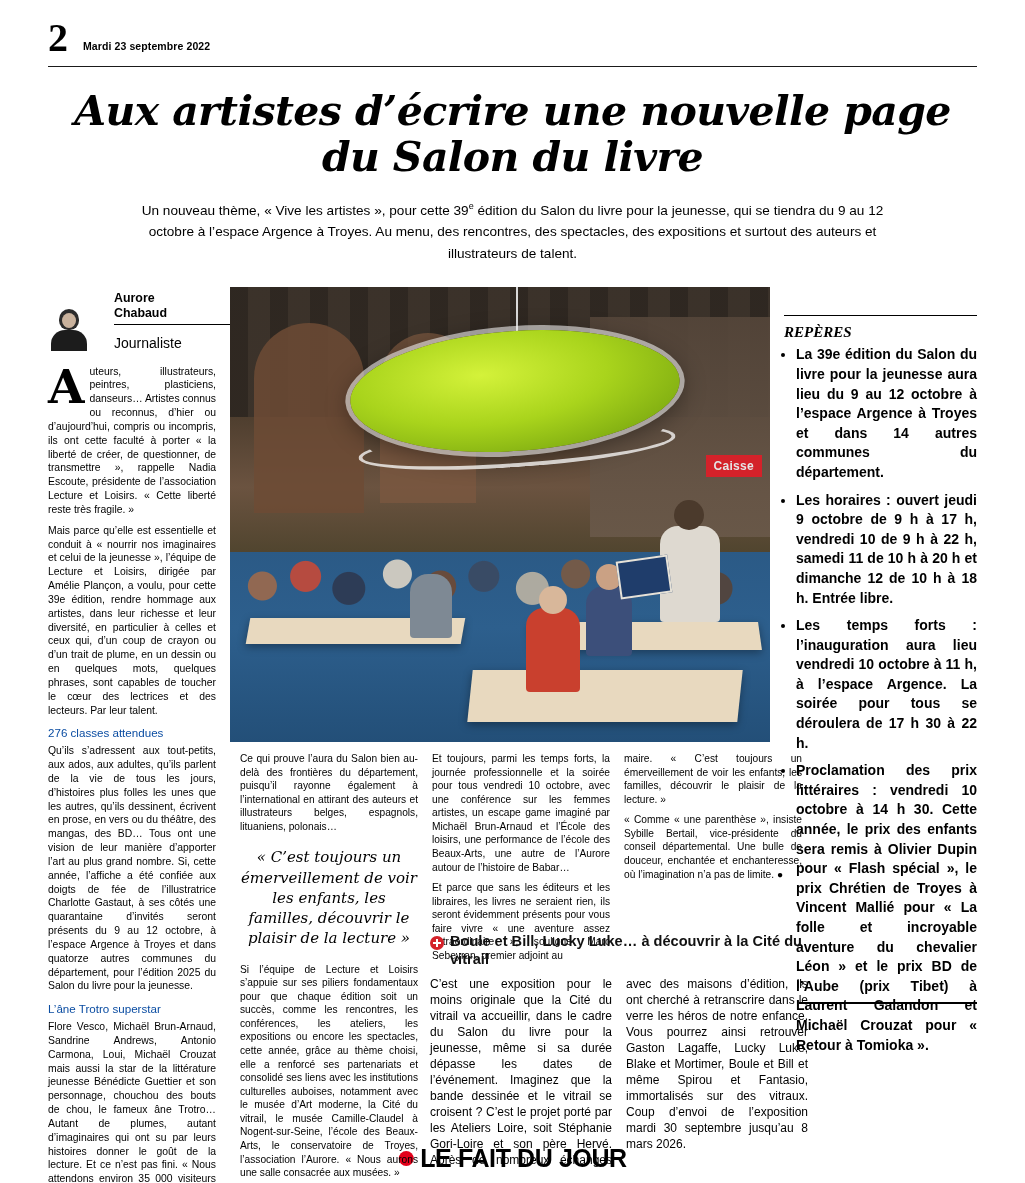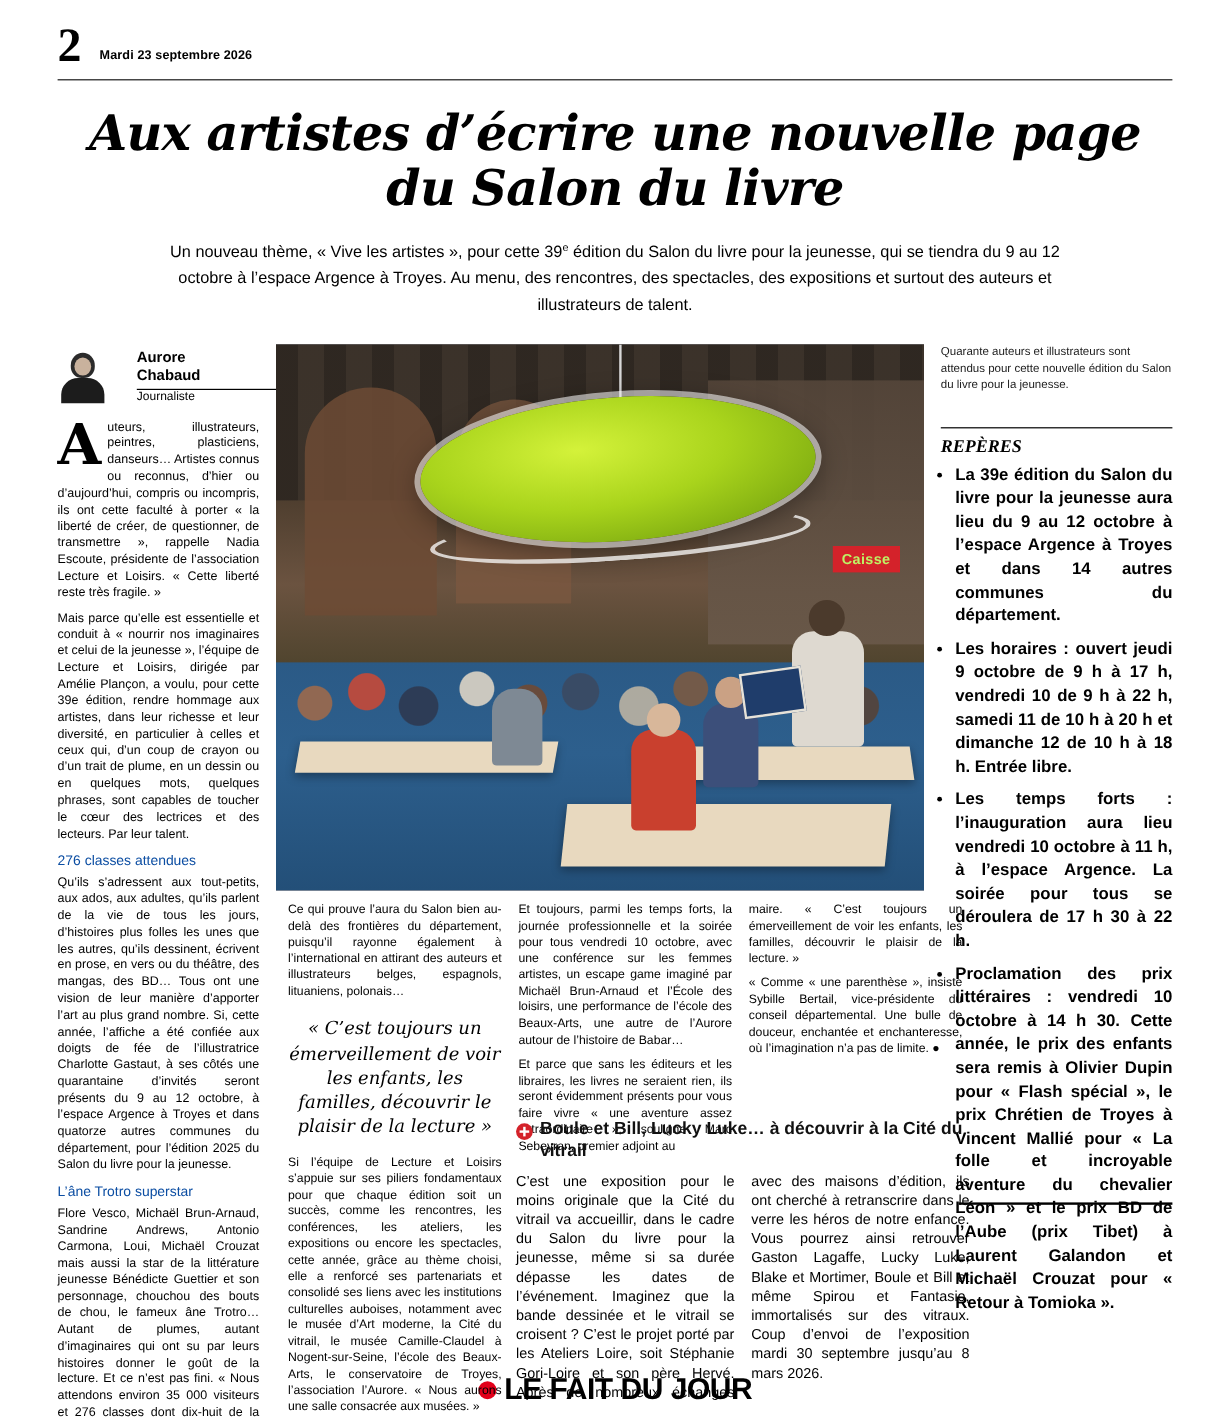--- a/index.html
+++ b/index.html
@@ -134,24 +134,24 @@
   }
   .byline-text { padding-top: 4px; }
   .byline-name {
     font-family: "Liberation Sans", sans-serif;
     font-weight: 700;
     font-size: 12.4px;
     line-height: 1.18;
   }
   .byline-role {
     font-family: "Liberation Sans", sans-serif;
-    font-size: 10px;
+    font-size: 14px;
     margin-top: 3px;
     border-top: 1px solid #000;
-    padding-top: 0;
+    padding-top: 10px;
     width: 132px;
   }
 
   
   .col-left {
     font-family: "Liberation Sans", sans-serif;
     font-size: 10.4px;
     line-height: 1.33;
     text-align: justify;
     margin-top: 14px;
@@ -267,22 +267,22 @@
   .p-blue { left: 356px; bottom: 86px; width: 46px; height: 70px; background: #3c4f7a; }
   .p-grey { left: 180px; bottom: 104px; width: 42px; height: 64px; background: #7e8994; }
   .p-white{ left: 430px; bottom: 120px; width: 60px; height: 96px; background: #ded9d0; }
   .ph-head {
     position: absolute; border-radius: 50%;
   }
   .h-red  { left: 309px; bottom: 128px; width: 28px; height: 28px; background: #d8b79a; }
   .h-blue { left: 366px; bottom: 152px; width: 26px; height: 26px; background: #caa184; }
   .h-white{ left: 444px; bottom: 212px; width: 30px; height: 30px; background: #4b3a2c; }
   .ph-sign {
-    position: absolute; right: 20px; top: 168px;
-    background: #d4222a; color: #bef264;
+    position: absolute; right: 8px; top: 168px;
+    background: #d4222a; color: #e5e5e5;
     font-family: "Liberation Sans", sans-serif;
     font-weight: 700; font-size: 12px;
     padding: 4px 8px;
     letter-spacing: .3px;
   }
   .ph-book {
     position: absolute; left: 388px; bottom: 146px;
     width: 52px; height: 38px;
     background: #1f3d6b; transform: rotate(-8deg);
     border: 2px solid #e6e2d8;
@@ -400,21 +400,21 @@
     border-top: 2px solid #000;
   }
 </style>
 </head>
 <body>
 
 <div class="page">
 
   <div class="masthead">
     <div class="page-number">2</div>
-    <div class="masthead-date">Mardi 23 septembre 2026</div>
+    <div class="masthead-date">Mardi 23 septembre 2022</div>
     <div class="masthead-section">
       <span class="red-dot"></span>
       <span class="section-title">LE FAIT DU JOUR</span>
     </div>
   </div>
   <div class="rule-top"></div>
 
   <h1 class="headline">Aux artistes d’écrire une nouvelle page du Salon du livre</h1>
 
   <div class="standfirst">
@@ -470,21 +470,20 @@
         <div class="ph-person p-white"></div>
         <div class="ph-head h-red"></div>
         <div class="ph-head h-blue"></div>
         <div class="ph-head h-white"></div>
         <div class="ph-book"></div>
         <div class="ph-sign">Caisse</div>
       </div>
     </div>
 
     <div>
-      <div class="photo-caption">Quarante auteurs et illustrateurs sont attendus pour cette nouvelle édition du Salon du livre pour la jeunesse.</div>
 
       <div class="reperes">
         <div class="reperes-title">REPÈRES</div>
         <ul>
           <li>La 39e édition du Salon du livre pour la jeunesse aura lieu du 9 au 12 octobre à l’espace Argence à Troyes et dans 14 autres communes du département.</li>
           <li>Les horaires : ouvert jeudi 9 octobre de 9 h à 17 h, vendredi 10 de 9 h à 22 h, samedi 11 de 10 h à 20 h et dimanche 12 de 10 h à 18 h. Entrée libre.</li>
           <li>Les temps forts : l’inauguration aura lieu vendredi 10 octobre à 11 h, à l’espace Argence. La soirée pour tous se déroulera de 17 h 30 à 22 h.</li>
           <li>Proclamation des prix littéraires : vendredi 10 octobre à 14 h 30. Cette année, le prix des enfants sera remis à Olivier Dupin pour « Flash spécial », le prix Chrétien de Troyes à Vincent Mallié pour « La folle et incroyable aventure du chevalier Léon » et le prix BD de l’Aube (prix Tibet) à Laurent Galandon et Michaël Crouzat pour « Retour à Tomioka ».</li>
         </ul>
       </div>

